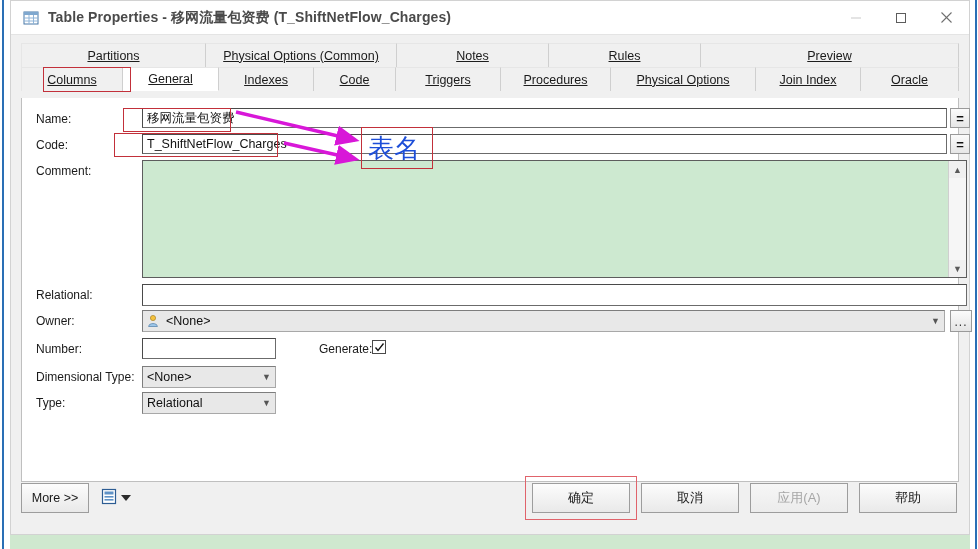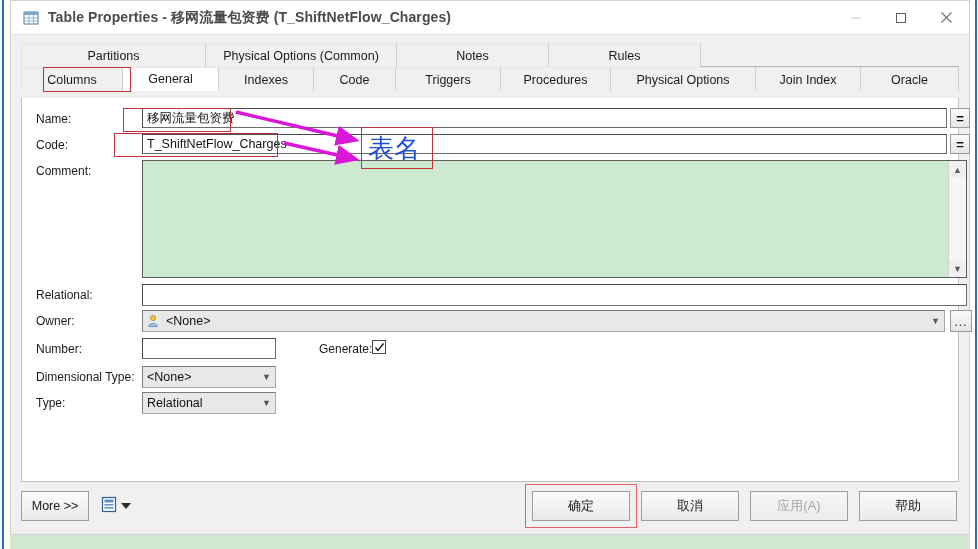--- a/index.html
+++ b/index.html
@@ -98,20 +98,21 @@
     color: #9a9a9a;
   }
   .win-btn.close { width: 46px; color: #6f6f6f; }
   .win-btn.maximize { color: #5c5c5c; }
 
   
   .tabstrip {
     position: relative;
     margin: 8px 10px 9px 10px;
     height: 49px;
+    text-decoration: underline;
   }
   .tabrow {
     display: flex;
     height: 24px;
     border-bottom: 1px solid #a0a0a0;
     box-sizing: border-box;
   }
   .tabrow.row1 { border-bottom: 1px solid #b8b8b8; }
   .tab {
     display: flex;
@@ -323,21 +324,21 @@
     left: 0; top: 0;
     width: 960px; height: 535px;
     pointer-events: none;
     z-index: 22;
   }
 
   
   .footer {
     position: absolute;
     left: 10px; right: 10px;
-    bottom: 8px;
+    bottom: 16px;
     height: 40px;
     display: flex;
     align-items: center;
   }
   .btn {
     box-sizing: border-box;
     height: 30px;
     background: linear-gradient(#fcfcfc, #e9e9e9);
     border: 1px solid #9d9d9d;
     font-family: "Liberation Sans", sans-serif;
@@ -427,20 +428,23 @@
       </div>
       <div class="tab" style="width:191px">
         <span>Physical Options (Common)</span>
       </div>
       <div class="tab" style="width:152px">
         <span>Notes</span>
       </div>
       <div class="tab" style="width:152px">
         <span>Rules</span>
       </div>
+      <div class="tab" style="flex:1">
+        <span>Preview</span>
+      </div>
     </div>
     <div class="tabrow row2">
       <div class="tab" style="width:102px">
         <span>Columns</span>
       </div>
       <div class="tab active" style="width:96px">
         <span>General</span>
       </div>
       <div class="tab" style="width:95px">
         <span>Indexes</span>

